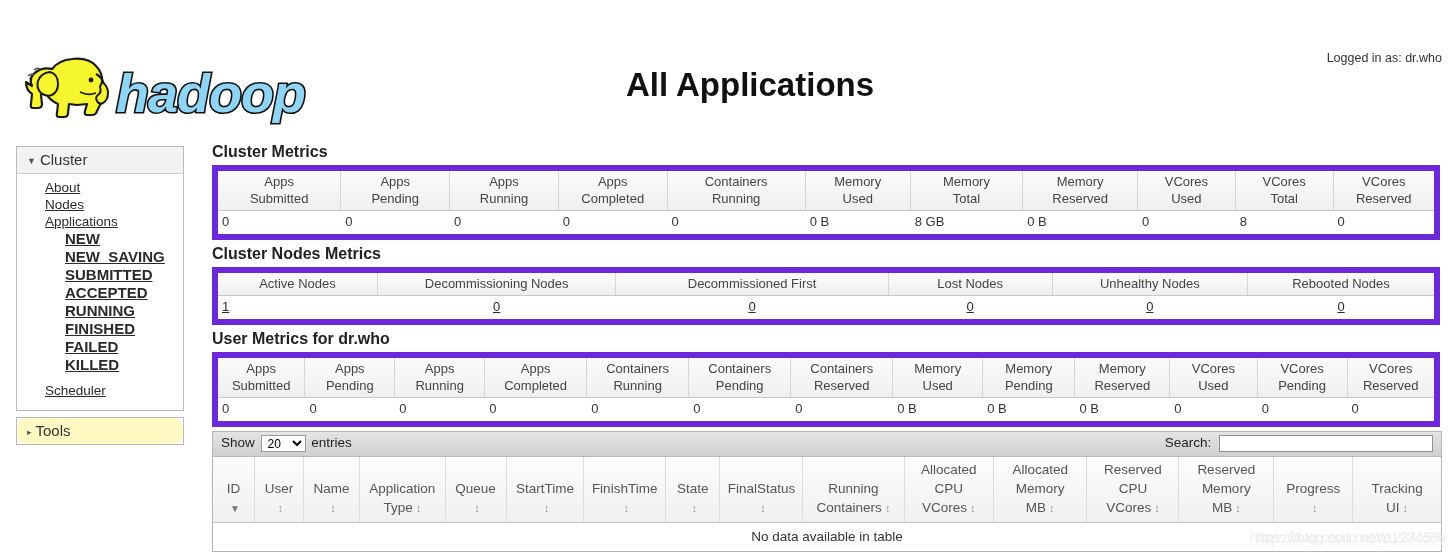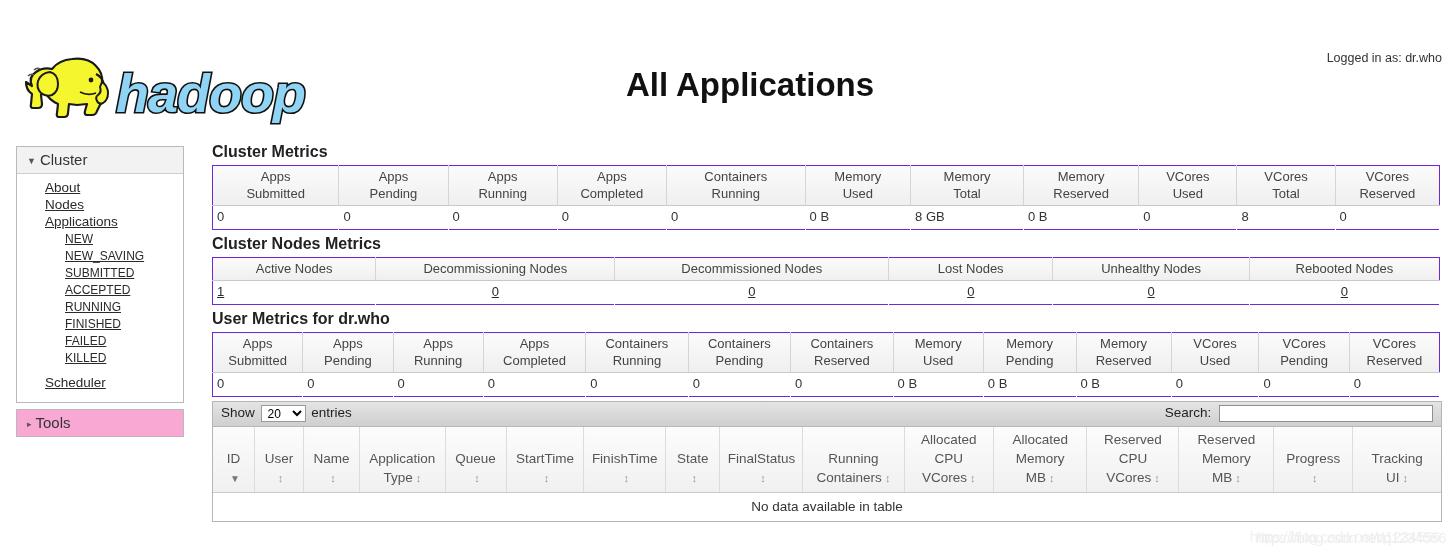--- a/index.html
+++ b/index.html
@@ -77,21 +77,22 @@
   }
   .nav-head {
     background: #f2f2f2;
     border-bottom: 1px solid #cccccc;
     padding: 4px 6px 5px 10px;
     font-size: 15px;
     color: #333;
   }
   .nav-head.collapsed {
     border-bottom: none;
-    background: #f9a8d4;
+    background: #fef9c3;
+    border-radius: 10px;
   }
   .nav-arrow {
     display: inline-block;
     font-size: 9px;
     color: #555;
     margin-right: 4px;
     vertical-align: middle;
   }
   .nav-list {
     list-style: none;
@@ -109,40 +110,41 @@
   .nav-list li.spacer {
     height: 8px;
     padding: 0;
   }
   .nav-list a {
     color: #2a2a2a;
     text-decoration: underline;
     font-size: 13.5px;
   }
   .nav-list li.sub a {
-    font-size: 12px;
+    font-size: 15px;
+    font-weight: bold;
   }
 
   
   .sec-title {
     font-size: 16px;
     color: #222;
     margin: 0 0 3px 0;
     padding: 0;
     font-weight: bold;
     line-height: 20px;
   }
   .sec-title.first { margin-top: 2px; }
 
   
   table.metrics {
     border-collapse: collapse;
     width: 1228px;
     background: #ffffff;
-    border: 1px solid #6d28d9;
+    border: 6px solid #6d28d9;
     table-layout: fixed;
     margin-bottom: 4px;
   }
   table.metrics th {
     background: linear-gradient(to bottom, #fbfbfb 0%, #efefef 100%);
     border-right: 1px solid #d5d5d5;
     border-bottom: 1px solid #c8c8c8;
     font-weight: normal;
     font-size: 13px;
     color: #444;
@@ -444,21 +446,21 @@
           <col style="width:19.5%">
           <col style="width:22.3%">
         <col style="width:13.4%">
           <col style="width:16.0%">
           <col style="width:15.5%">
       </colgroup>
       <thead>
         <tr>
           <th>Active Nodes</th>
           <th>Decommissioning Nodes</th>
-          <th>Decommissioned Nodes</th>
+          <th>Decommissioned First</th>
           <th>Lost Nodes</th>
           <th>Unhealthy Nodes</th>
           <th>Rebooted Nodes</th>
         </tr>
       </thead>
       <tbody>
         <tr>
           <td><a href="#">1</a></td>
           <td style="text-align:center"><a href="#">0</a></td>
           <td style="text-align:center"><a href="#">0</a></td>

